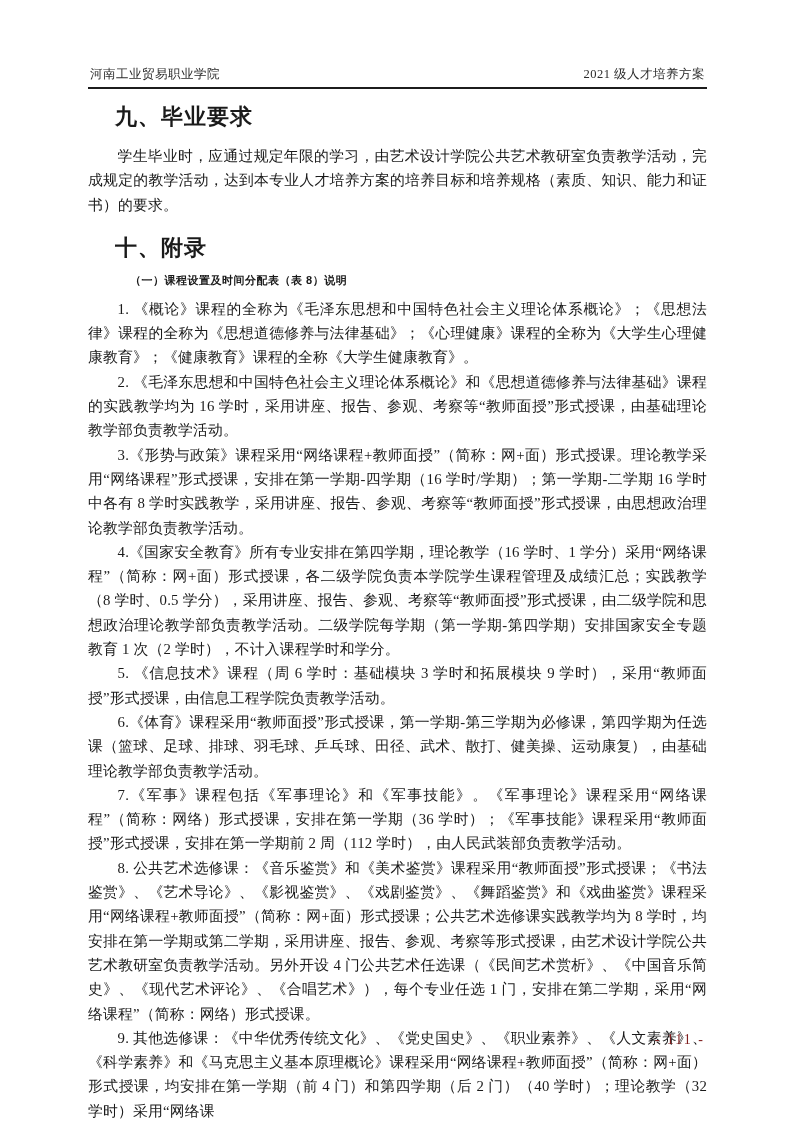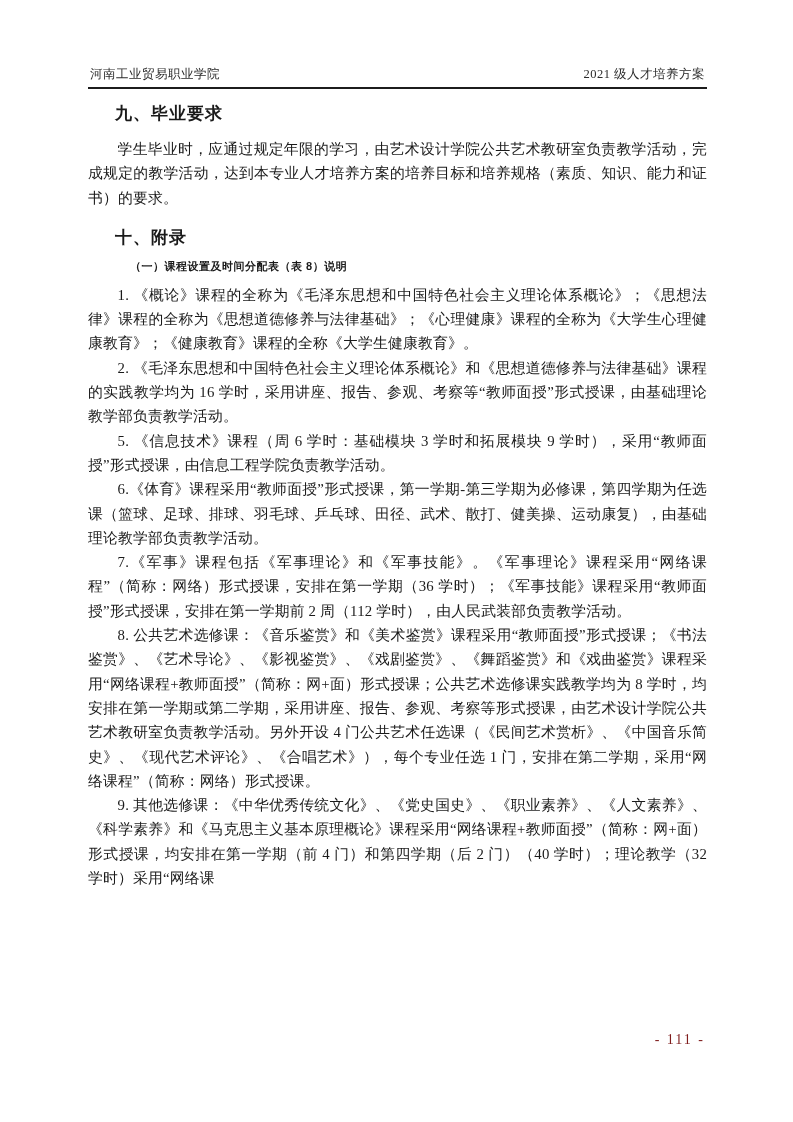--- a/index.html
+++ b/index.html
@@ -25,21 +25,21 @@
     padding: 0 2px 4px 2px;
   }
   .header-rule {
     border: none;
     border-top: 2.5px solid #1c1c1c;
     margin-bottom: 13px;
   }
   .h-major {
     font-family: Liberation Mono, monospace;
     font-weight: bold;
-    font-size: 17px;
+    font-size: 22px;
     margin: 10px 0 12px 27px;
     letter-spacing: 1px;
   }
   .h-major.second { margin-top: 16px; margin-bottom: 10px; }
   .h-minor {
     font-family: "Liberation Sans", "DejaVu Sans", sans-serif;
     font-weight: bold;
     font-size: 11px;
     margin: 0 0 9px 42px;
     letter-spacing: 0.5px;
@@ -78,20 +78,22 @@
 
     <p class="para intro-para">学生毕业时，应通过规定年限的学习，由艺术设计学院公共艺术教研室负责教学活动，完成规定的教学活动，达到本专业人才培养方案的培养目标和培养规格（素质、知识、能力和证书）的要求。</p>
 
     <h2 class="h-major second">十、附录</h2>
 
     <h3 class="h-minor">（一）课程设置及时间分配表（表 8）说明</h3>
 
     <div>
         <p class="para">1. 《概论》课程的全称为《毛泽东思想和中国特色社会主义理论体系概论》；《思想法律》课程的全称为《思想道德修养与法律基础》；《心理健康》课程的全称为《大学生心理健康教育》；《健康教育》课程的全称《大学生健康教育》。</p>
         <p class="para">2. 《毛泽东思想和中国特色社会主义理论体系概论》和《思想道德修养与法律基础》课程的实践教学均为 16 学时，采用讲座、报告、参观、考察等“教师面授”形式授课，由基础理论教学部负责教学活动。</p>
+        <p class="para">3.《形势与政策》课程采用“网络课程+教师面授”（简称：网+面）形式授课。理论教学采用“网络课程”形式授课，安排在第一学期-四学期（16 学时/学期）；第一学期-二学期 16 学时中各有 8 学时实践教学，采用讲座、报告、参观、考察等“教师面授”形式授课，由思想政治理论教学部负责教学活动。</p>
+        <p class="para">4.《国家安全教育》所有专业安排在第四学期，理论教学（16 学时、1 学分）采用“网络课程”（简称：网+面）形式授课，各二级学院负责本学院学生课程管理及成绩汇总；实践教学（8 学时、0.5 学分），采用讲座、报告、参观、考察等“教师面授”形式授课，由二级学院和思想政治理论教学部负责教学活动。二级学院每学期（第一学期-第四学期）安排国家安全专题教育 1 次（2 学时），不计入课程学时和学分。</p>
         <p class="para">5. 《信息技术》课程（周 6 学时：基础模块 3 学时和拓展模块 9 学时），采用“教师面授”形式授课，由信息工程学院负责教学活动。</p>
         <p class="para">6.《体育》课程采用“教师面授”形式授课，第一学期-第三学期为必修课，第四学期为任选课（篮球、足球、排球、羽毛球、乒乓球、田径、武术、散打、健美操、运动康复），由基础理论教学部负责教学活动。</p>
         <p class="para">7.《军事》课程包括《军事理论》和《军事技能》。《军事理论》课程采用“网络课程”（简称：网络）形式授课，安排在第一学期（36 学时）；《军事技能》课程采用“教师面授”形式授课，安排在第一学期前 2 周（112 学时），由人民武装部负责教学活动。</p>
         <p class="para">8. 公共艺术选修课：《音乐鉴赏》和《美术鉴赏》课程采用“教师面授”形式授课；《书法鉴赏》、《艺术导论》、《影视鉴赏》、《戏剧鉴赏》、《舞蹈鉴赏》和《戏曲鉴赏》课程采用“网络课程+教师面授”（简称：网+面）形式授课；公共艺术选修课实践教学均为 8 学时，均安排在第一学期或第二学期，采用讲座、报告、参观、考察等形式授课，由艺术设计学院公共艺术教研室负责教学活动。另外开设 4 门公共艺术任选课（《民间艺术赏析》、《中国音乐简史》、《现代艺术评论》、《合唱艺术》），每个专业任选 1 门，安排在第二学期，采用“网络课程”（简称：网络）形式授课。</p>
         <p class="para">9. 其他选修课：《中华优秀传统文化》、《党史国史》、《职业素养》、《人文素养》、《科学素养》和《马克思主义基本原理概论》课程采用“网络课程+教师面授”（简称：网+面）形式授课，均安排在第一学期（前 4 门）和第四学期（后 2 门）（40 学时）；理论教学（32 学时）采用“网络课</p>
       </div>
 
   </main>
 
   <footer class="page-footer">

